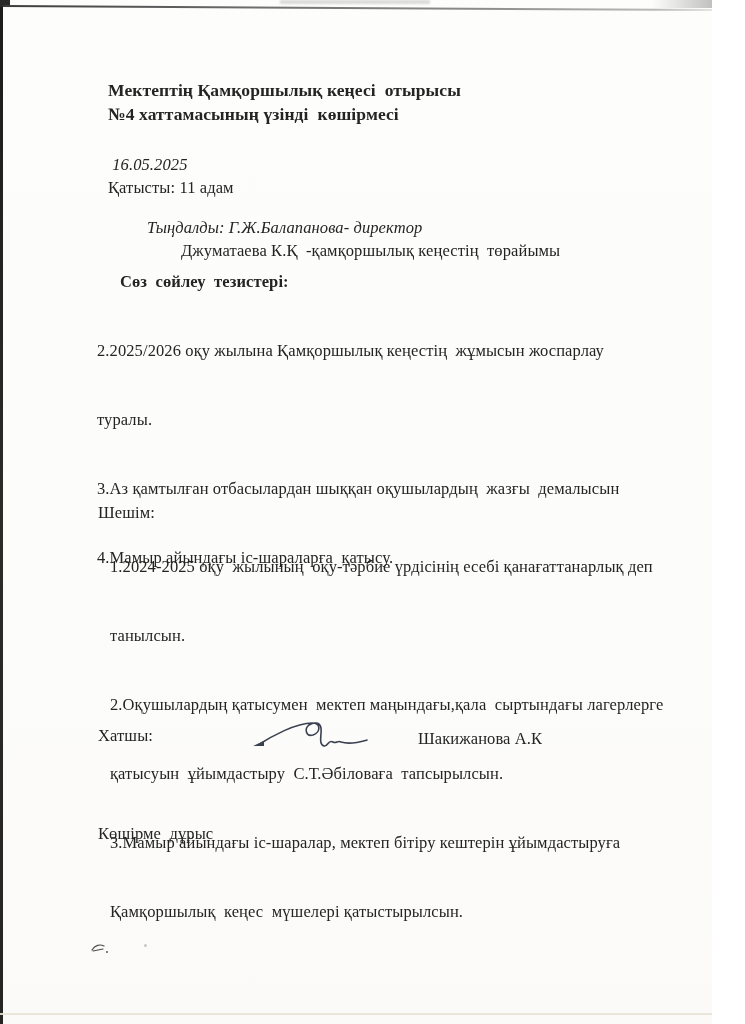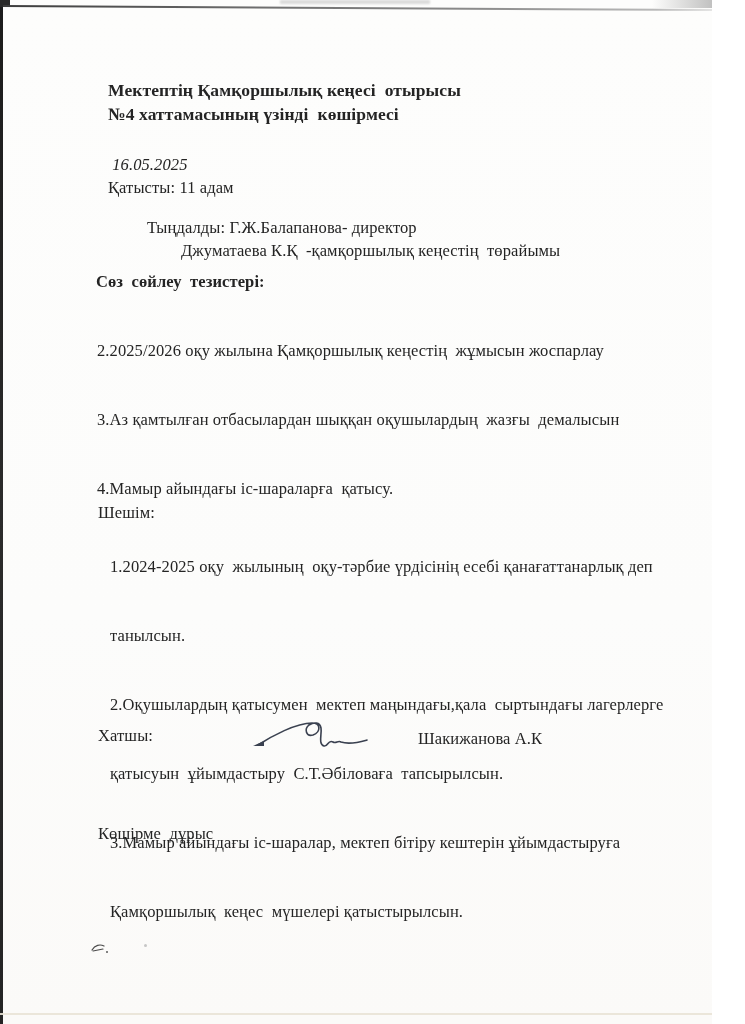--- a/index.html
+++ b/index.html
@@ -62,26 +62,27 @@
   <div class="top-smudge"></div>
   <div class="top-right-smudge"></div>
   <div class="bottom-line"></div>
 
   <div class="line txt title bold" style="left:108px; top:78px;">Мектептің Қамқоршылық кеңесі  отырысы</div>
   <div class="line txt title bold" style="left:108px; top:102px;">№4 хаттамасының үзінді  көшірмесі</div>
 
   <div class="line txt" style="left:108px; top:153px;font-style:italic;"> 16.05.2025</div>
   <div class="line txt" style="left:108px; top:176px;">Қатысты: 11 адам</div>
 
-  <div class="line txt" style="left:147px; top:216px;">Тыңдалды: Г.Ж.Балапанова- директор</div>
+  <div class="line txt" style="left:147px; top:216px;font-style:italic;">Тыңдалды: Г.Ж.Балапанова- директор</div>
   <div class="line txt" style="left:152px; top:239px;margin-left:29px;">Джуматаева К.Қ  -қамқоршылық кеңестің  төрайымы</div>
 
-  <div class="line txt bold" style="left:96px; top:270px;">Сөз  сөйлеу  тезистері:</div>
+  <div class="line txt bold" style="left:120px; top:270px;">Сөз  сөйлеу  тезистері:</div>
   <div class="block txt" style="left:97px; top:293px; width:600px;">
     <div>2.2025/2026 оқу жылына Қамқоршылық кеңестің  жұмысын жоспарлау</div>
+    <div>туралы.</div>
     <div>3.Аз қамтылған отбасылардан шыққан оқушылардың  жазғы  демалысын</div>
     <div>4.Мамыр айындағы іс-шараларға  қатысу.</div>
   </div>
 
   <div class="line txt" style="left:98px; top:501px;text-align:right;">Шешім:</div>
   <div class="block txt" style="left:97px; top:509px; width:610px;margin-left:13px;">
     <div>1.2024-2025 оқу  жылының  оқу-тәрбие үрдісінің есебі қанағаттанарлық деп</div>
     <div>танылсын.</div>
     <div>2.Оқушылардың қатысумен  мектеп маңындағы,қала  сыртындағы лагерлерге</div>
     <div>қатысуын  ұйымдастыру  С.Т.Әбіловаға  тапсырылсын.</div>

